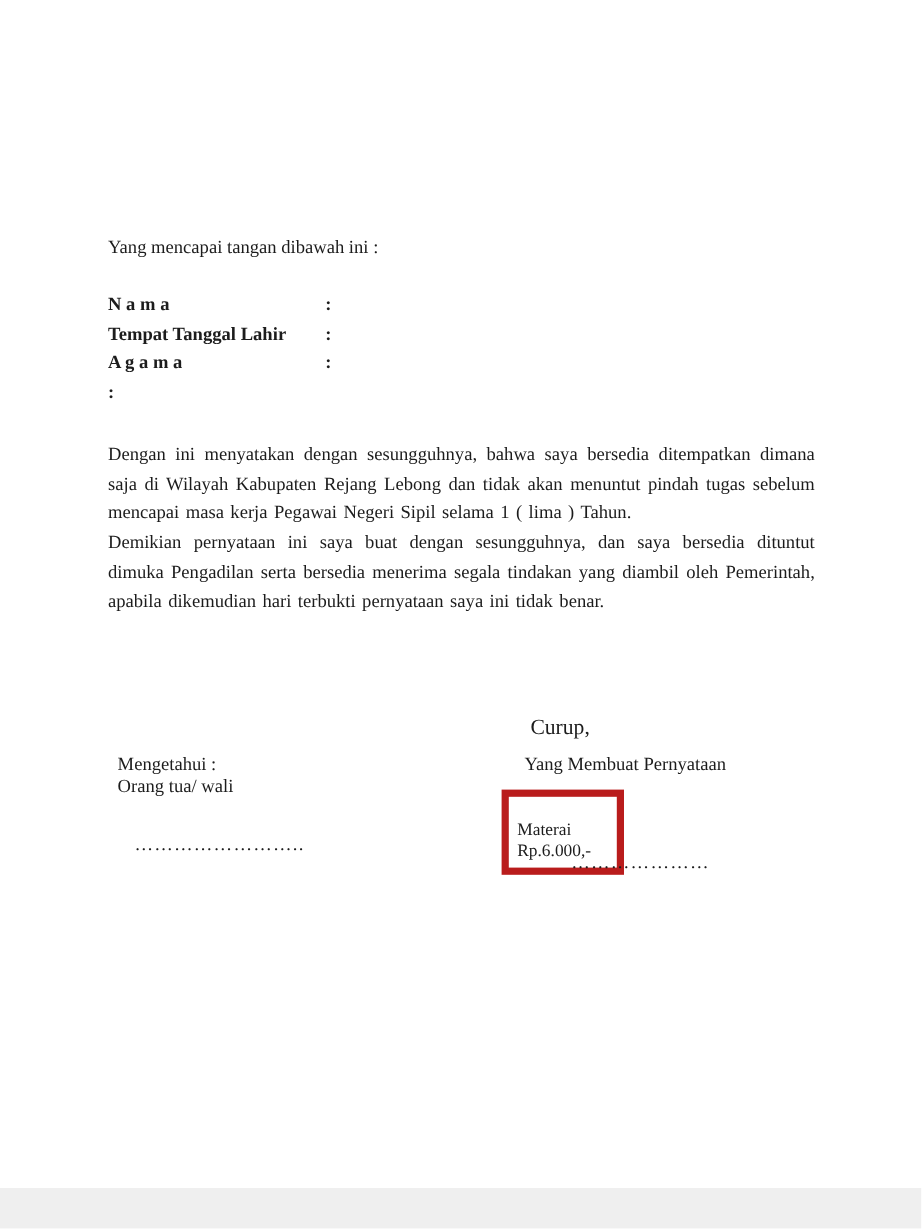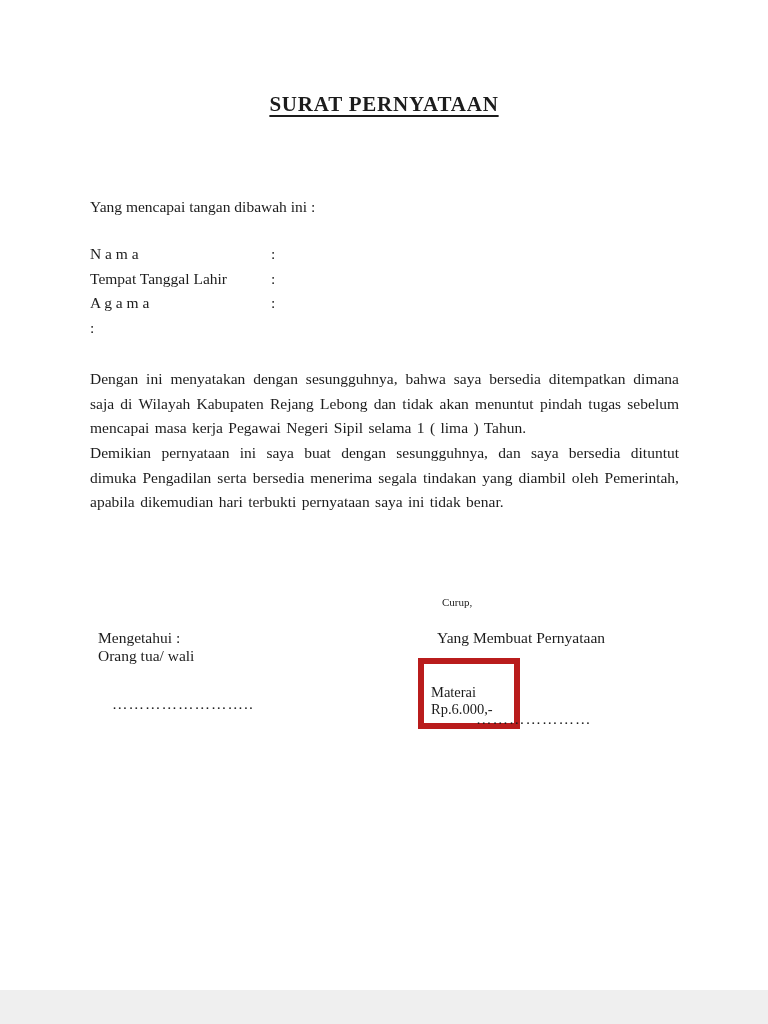--- a/index.html
+++ b/index.html
@@ -41,20 +41,21 @@
     position: absolute;
     top: 245px;
     left: 90px;
     width: 400px;
   }
   .field-row {
     display: flex;
     align-items: baseline;
     height: 24.5px;
     font-size: 15.5px;
+    font-weight: bold;
   }
   .field-label {
     width: 181px;
     flex: 0 0 181px;
   }
   .field-colon {
     flex: 0 0 auto;
   }
   .para {
     position: absolute;
@@ -64,21 +65,21 @@
     line-height: 24.6px;
     text-align: justify;
     word-spacing: 1.5px;
   }
   .para-1 { top: 367px; }
   .para-2 { top: 441px; }
   .city-line {
     position: absolute;
     top: 596px;
     left: 442px;
-    font-size: 11px;
+    font-size: 18px;
   }
   .left-sign {
     position: absolute;
     top: 629px;
     left: 98px;
     width: 158px;
     font-size: 15.5px;
     line-height: 18px;
   }
   .right-sign-title {
@@ -119,23 +120,20 @@
     right: 0;
     height: 34px;
     background: #efefef;
   }
 </style>
 </head>
 <body>
 
 <div class="page">
 
-  <div class="doc-title">
-    <span class="underlined">SURAT PERNYATAAN</span>
-  </div>
 
   <div class="salutation">Yang mencapai tangan dibawah ini :</div>
 
   <div class="fields">
     <div class="field-row">
       <span class="field-label">N a m a</span>
       <span class="field-colon">:</span>
     </div>
     <div class="field-row">
       <span class="field-label">Tempat Tanggal Lahir</span>

